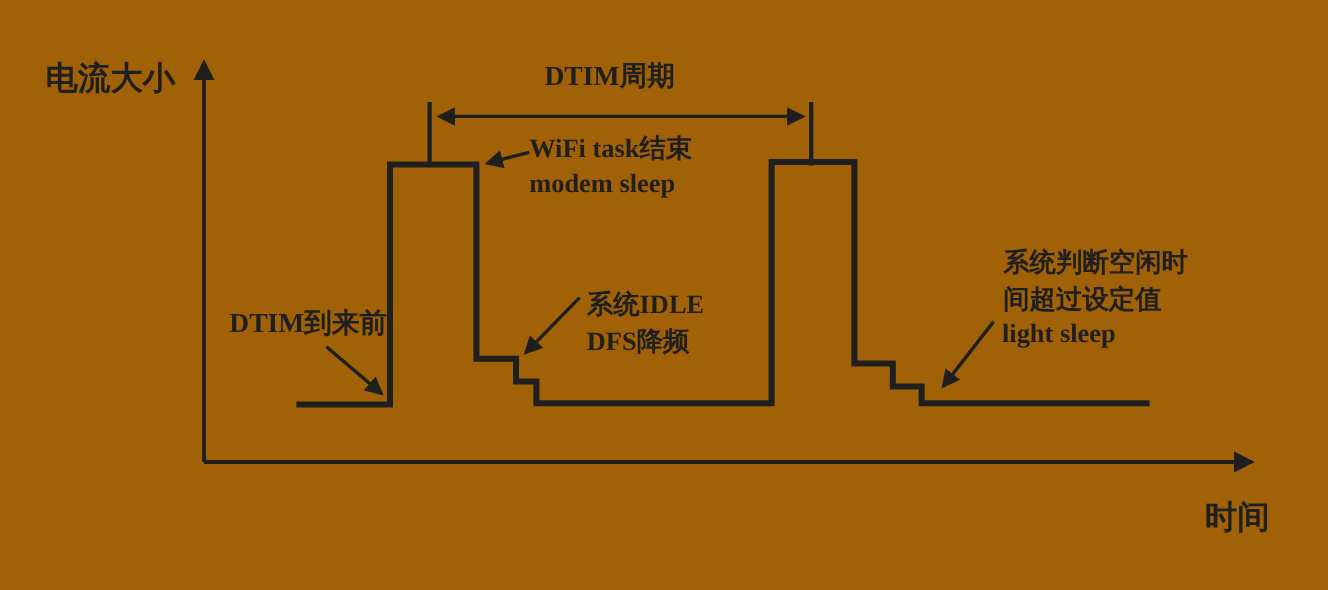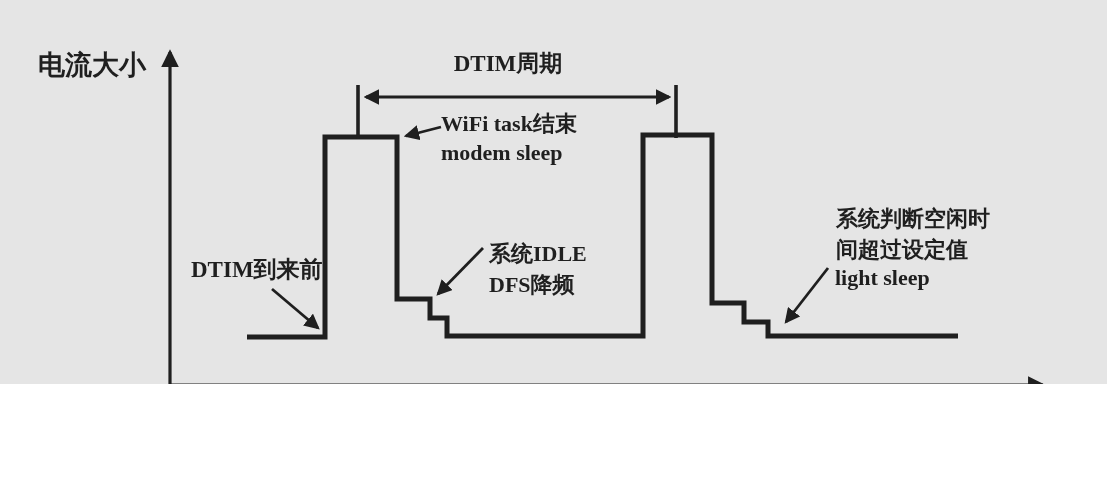--- a/index.html
+++ b/index.html
@@ -3,22 +3,22 @@
 <meta charset="utf-8">
 <style>
   html, body {
     margin: 0;
     padding: 0;
     background: #ffffff;
   }
   .stage {
     position: relative;
     width: 1107px;
-    height: 384px;
-    background: #e5e5e5;
+    height: 492px;
+    background: #a16207;
     overflow: hidden;
     font-family: "Liberation Serif", "DejaVu Serif", serif;
   }
   svg { display: block; }
   .stroke {
     fill: none;
     stroke: #1f1f1f;
     stroke-linecap: butt;
     stroke-linejoin: miter;
   }

